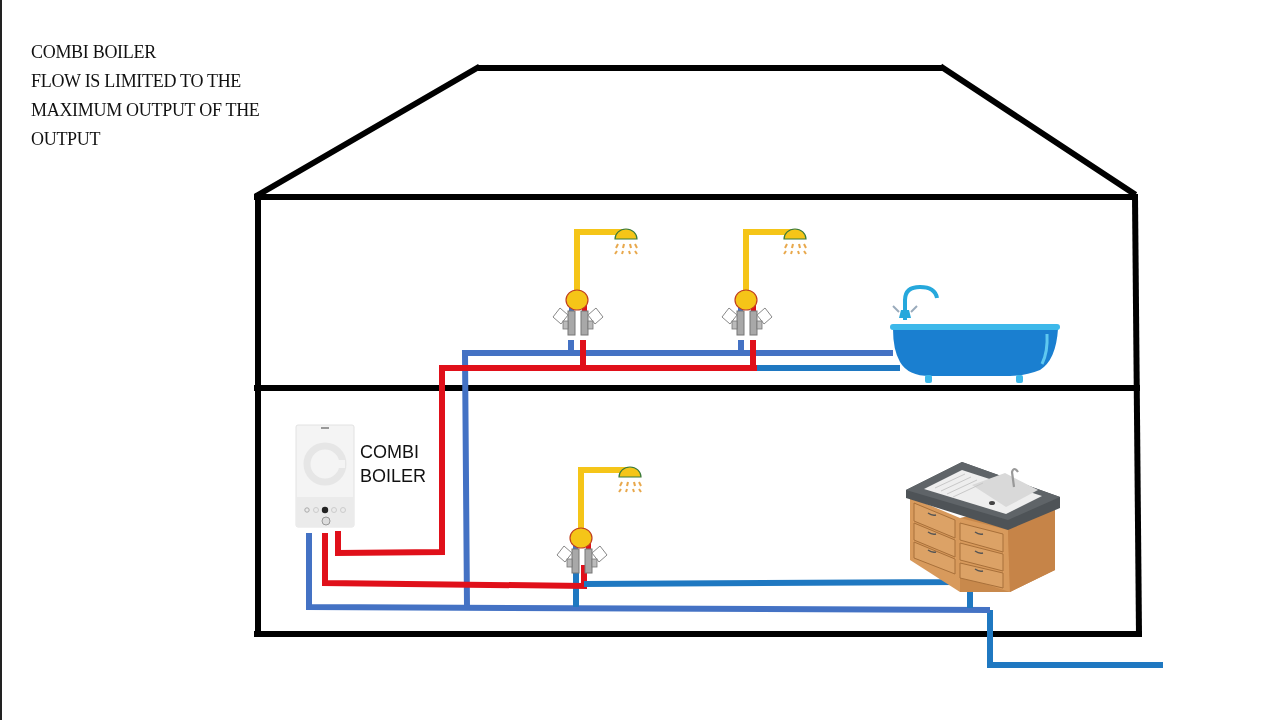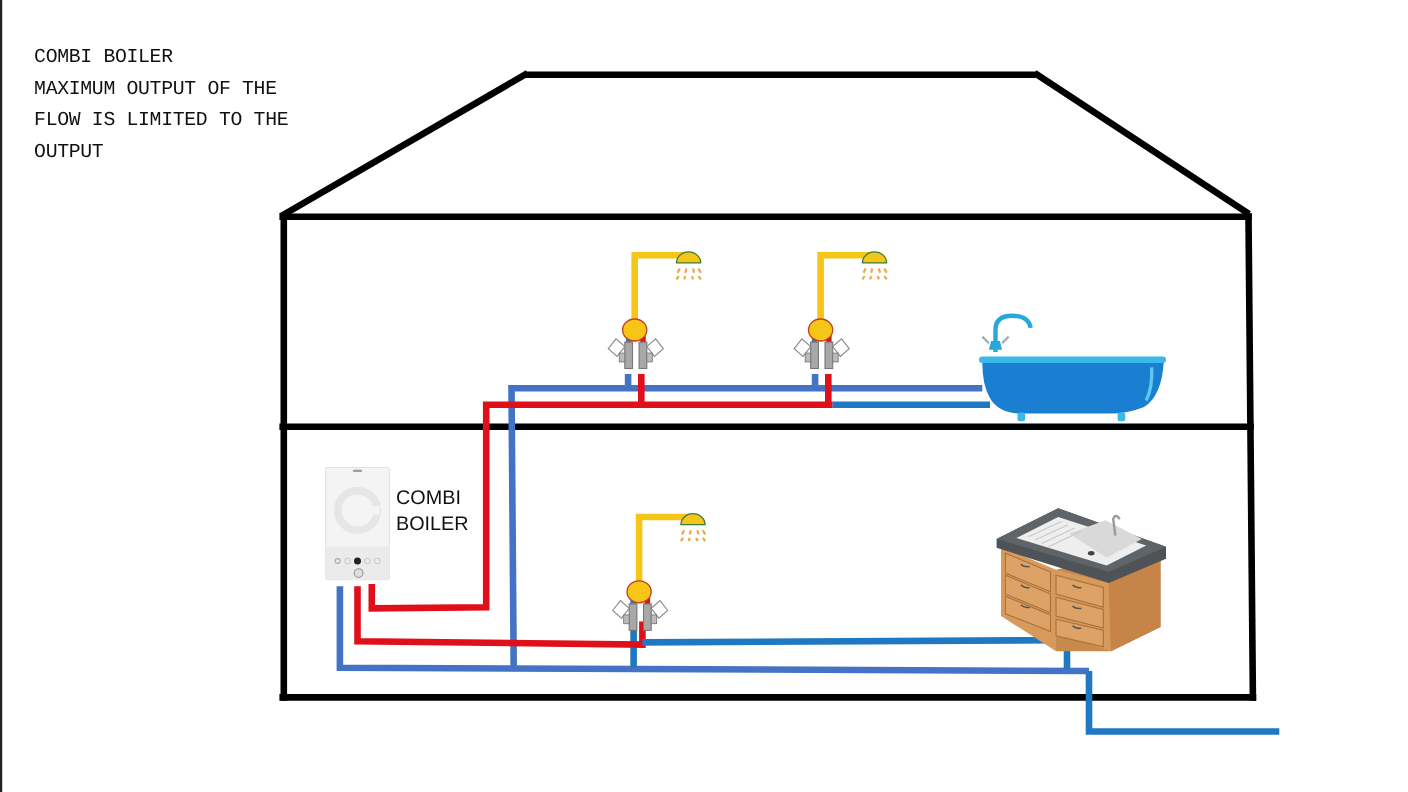--- a/index.html
+++ b/index.html
@@ -1,31 +1,31 @@
 <!DOCTYPE html>
 <html><head>
 <meta charset="utf-8">
 <style>
   html, body { margin: 0; padding: 0; background: #ffffff; }
   body { width: 1280px; height: 720px; position: relative; overflow: hidden; font-family: "Liberation Sans", sans-serif; }
-  .caption { position: absolute; left: 31px; top: 38px; font-family: Liberation Mono, monospace; font-size: 18px; line-height: 29px; color: #111; letter-spacing: -0.3px; }
+  .caption { position: absolute; left: 31px; top: 38px; font-family: Liberation Serif, serif; font-size: 18px; line-height: 29px; color: #111; letter-spacing: -0.3px; }
   .caption div { white-space: nowrap; }
   .edge-line { position: absolute; left: 0; top: 0; width: 2px; height: 720px; background: #222; }
   svg.diagram { position: absolute; left: 0; top: 0; }
   .boiler-label { font-family: "Liberation Sans", sans-serif; font-size: 18px; fill: #111; }
 </style>
 </head>
 <body>
 
 <div class="edge-line"></div>
 
 <div class="caption">
   <div>COMBI BOILER</div>
+  <div>FLOW IS LIMITED TO THE</div>
   <div>MAXIMUM OUTPUT OF THE</div>
-  <div>FLOW IS LIMITED TO THE</div>
   <div>OUTPUT</div>
 </div>
 
 <svg class="diagram" width="1280" height="720" viewBox="0 0 1280 720">
 
   <g stroke="#000" stroke-width="6" fill="none" stroke-linecap="square">
     <line x1="258" y1="195" x2="477" y2="68"></line>
     <line x1="481" y1="68" x2="940" y2="68"></line>
     <line x1="943" y1="68" x2="1133" y2="193"></line>
     <line x1="257" y1="197" x2="1135" y2="197"></line>

